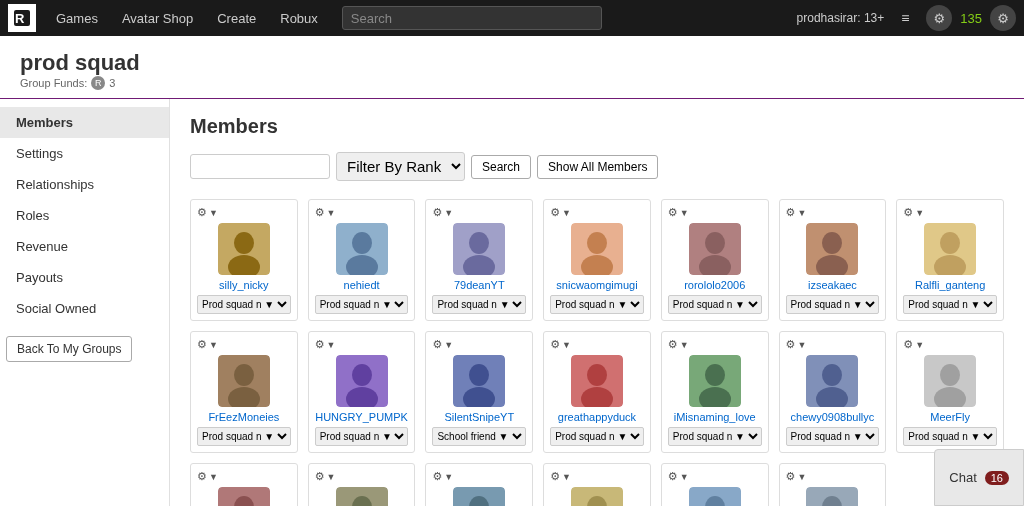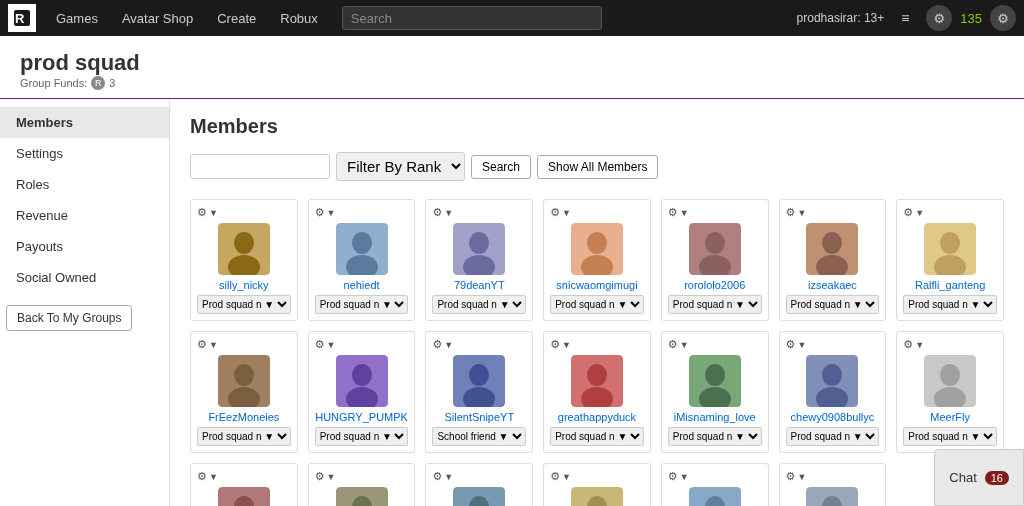--- a/index.html
+++ b/index.html
@@ -172,20 +172,21 @@
     <span class="robux-icon">R</span>
     <span>3</span>
   </div>
 </div>
 
 <div class="page-container">
 
   <aside class="sidebar">
     <div class="sidebar-item active">Members</div>
     <div class="sidebar-item">Settings</div>
+    <div class="sidebar-item">Relationships</div>
     <div class="sidebar-item">Roles</div>
     <div class="sidebar-item">Revenue</div>
     <div class="sidebar-item">Payouts</div>
     <div class="sidebar-item">Social Owned</div>
     <button class="back-btn">Back To My Groups</button>
   </aside>
 
   <main class="main-content">
     <h2>Members</h2>
 

